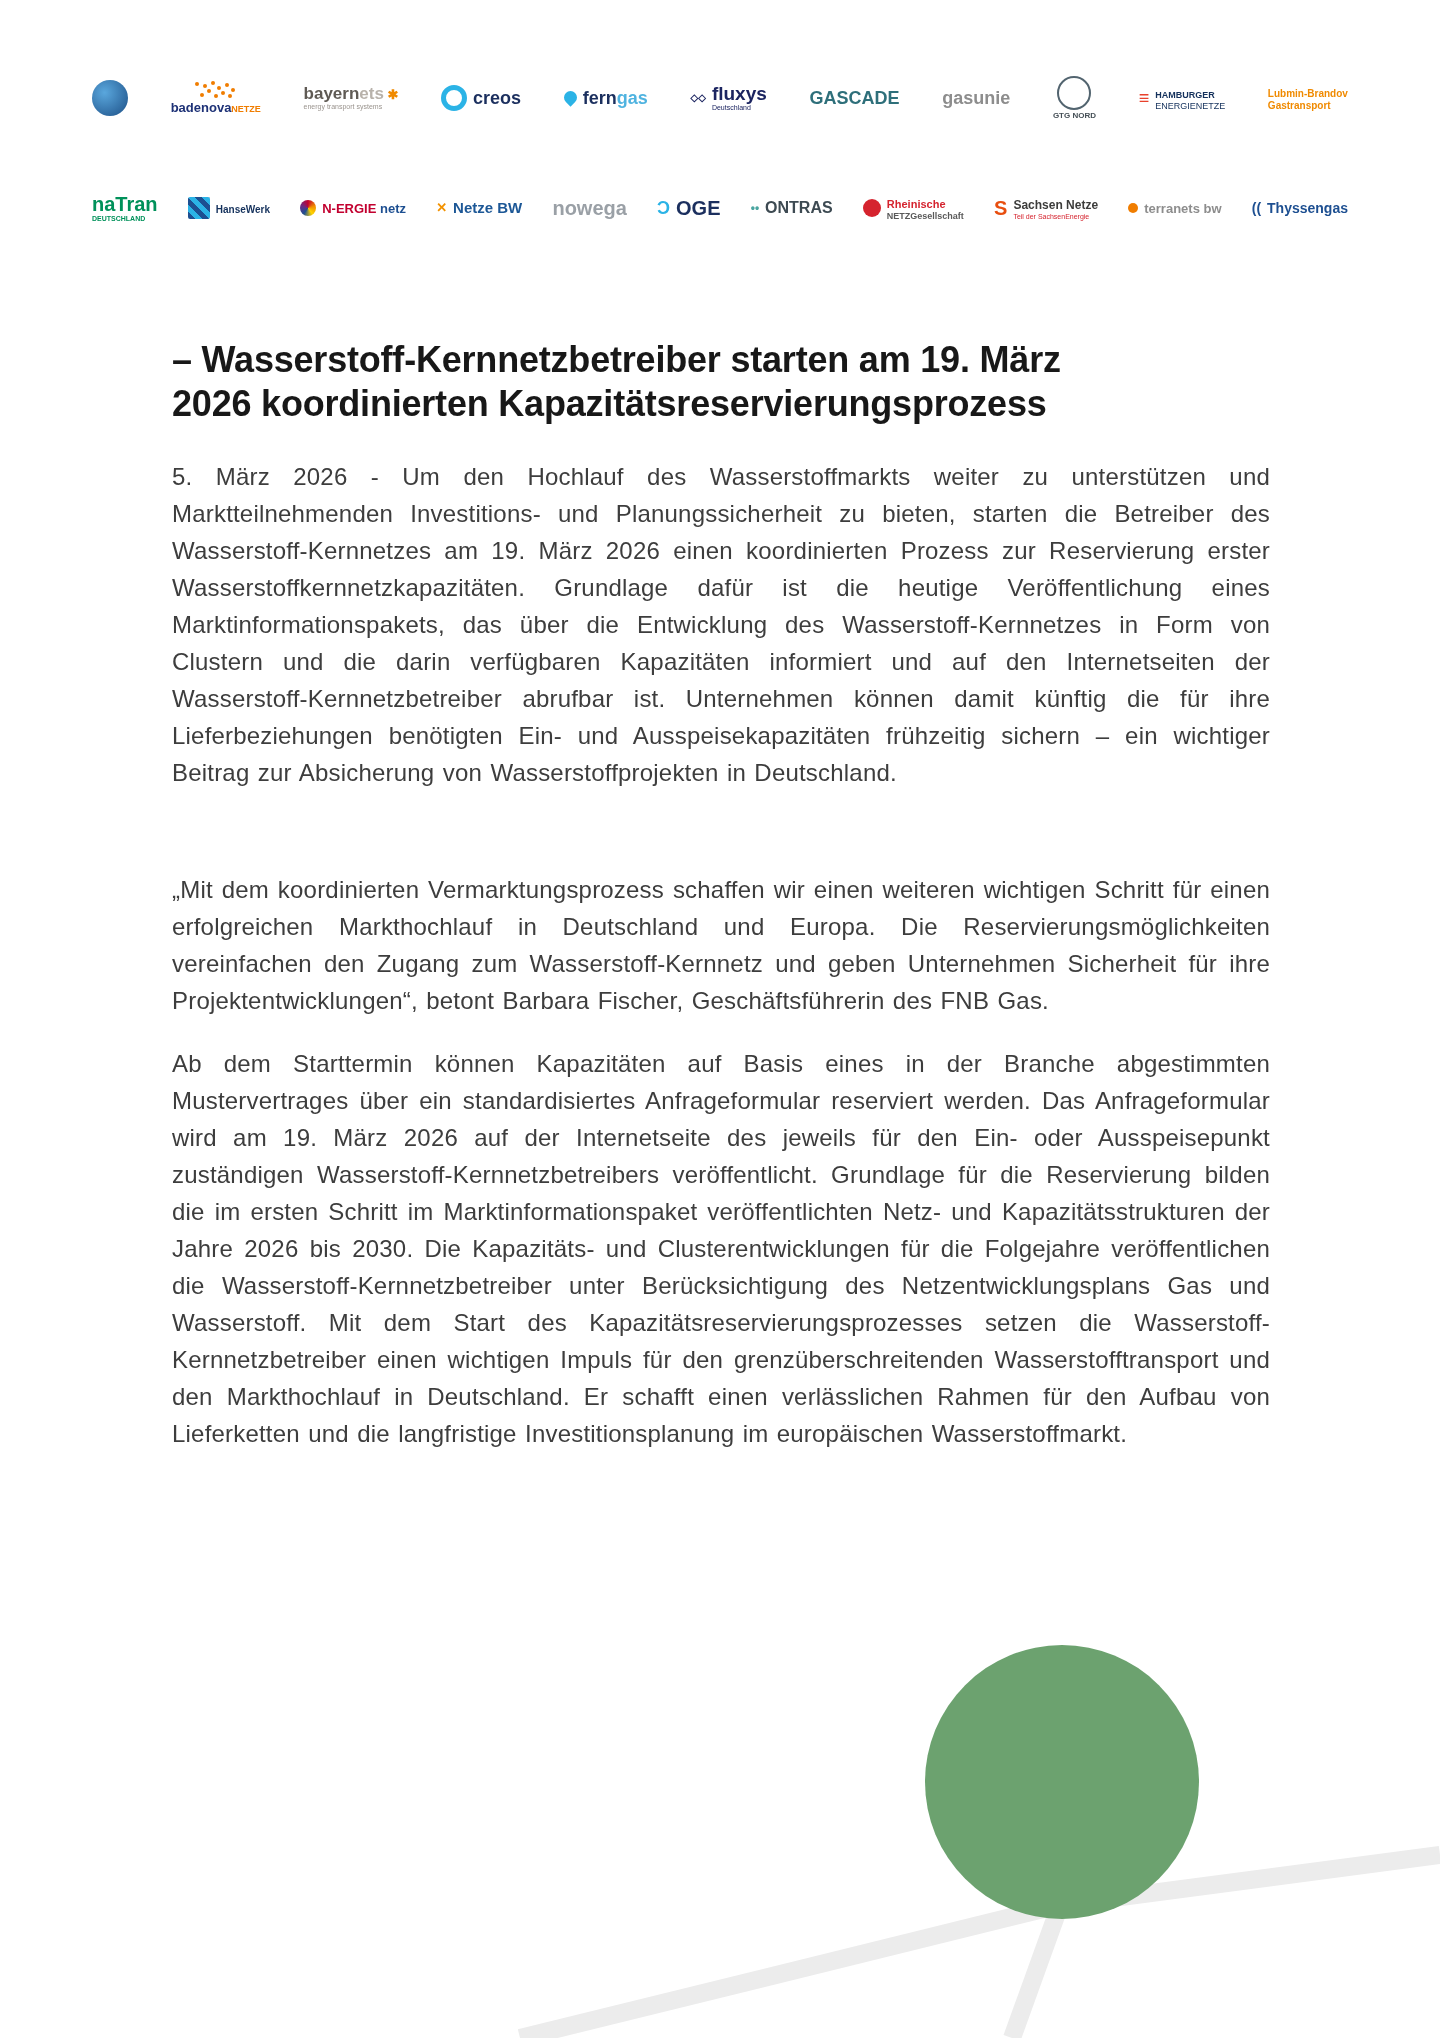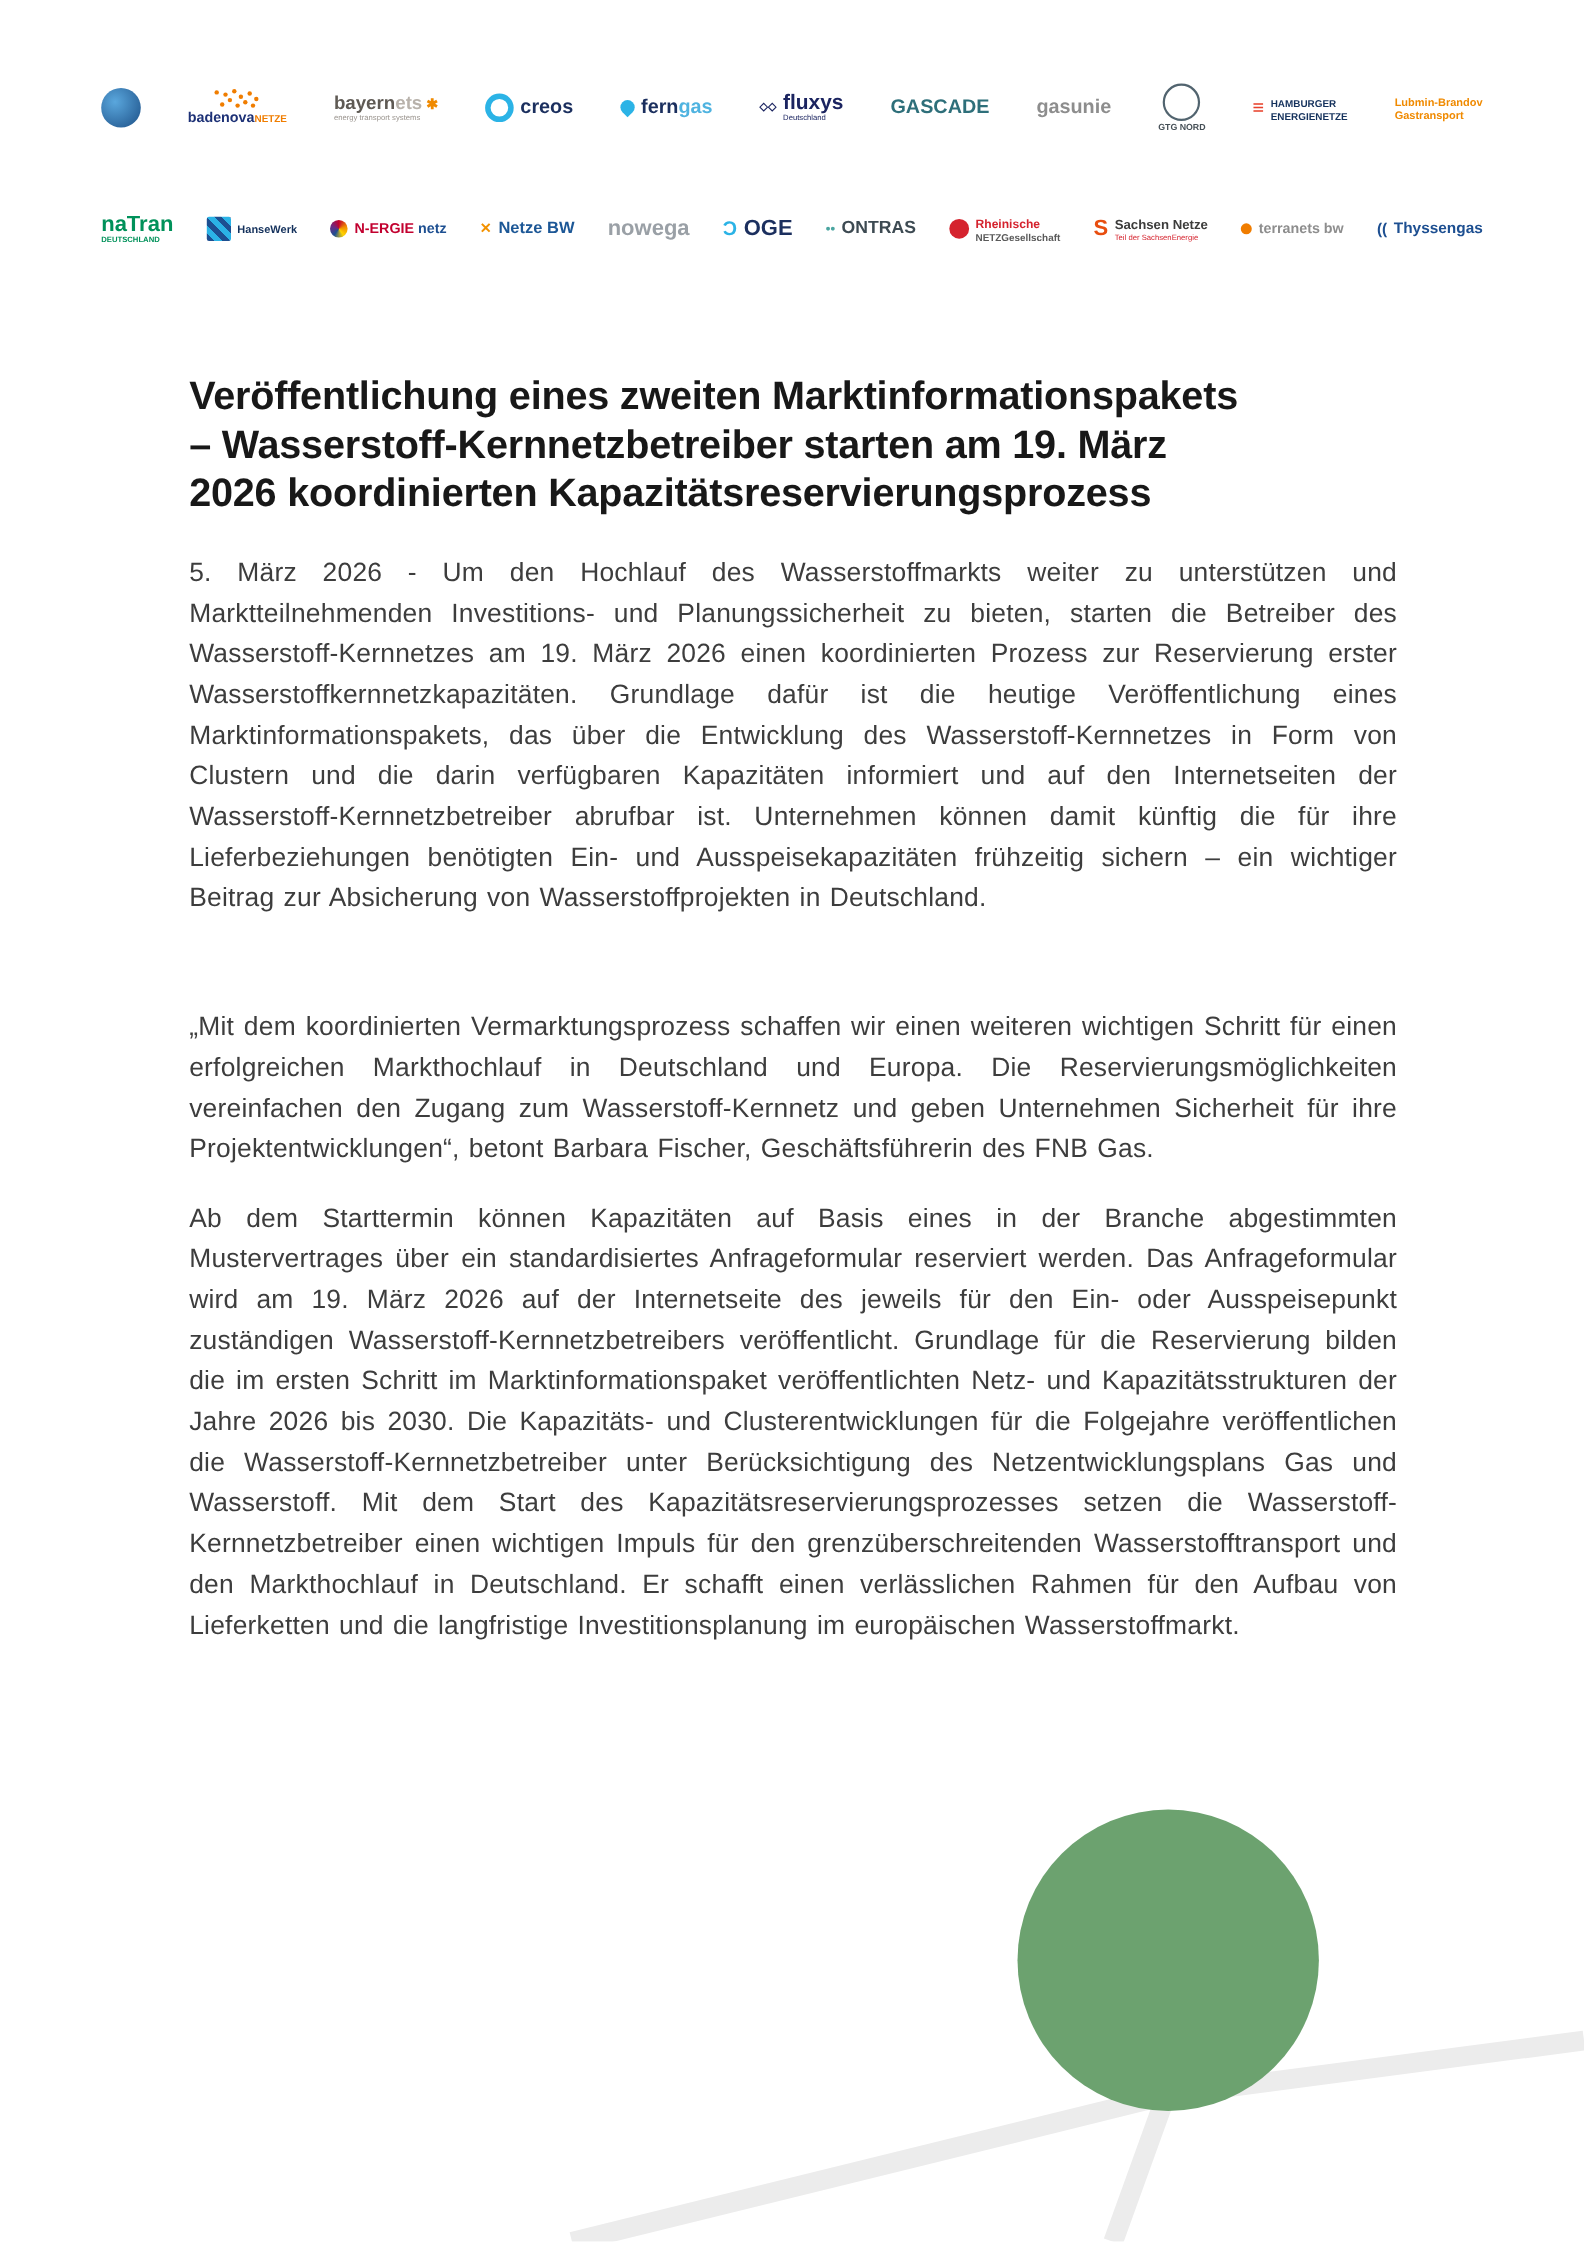--- a/index.html
+++ b/index.html
@@ -101,21 +101,21 @@
         <div class="logo stack">
           <span class="mark mk-ring" style="color: rgb(82, 100, 111); height: 34px; width: 34px; border-color: rgb(82, 100, 111); border-width: 2px;"></span>
           <div class="ltext">
             <div class="lsub" style="color: rgb(69, 79, 86); font-size: 8px; font-weight: bold;">GTG NORD</div>
           </div>
         </div>
         <div class="logo">
           <span class="mark mk-glyph" style="color: rgb(232, 65, 44); font-size: 18px;">≡</span>
           <div class="ltext">
             <div class="lparts"><span style="color: rgb(20, 49, 92); font-weight: bold; font-size: 9px; text-align: center;">HAMBURGER</span></div>
-            <div class="lsub" style="color: rgb(20, 49, 92); font-size: 9px; font-weight: bold;">ENERGIENETZE</div>
+            <div class="lsub" style="color: rgb(20, 49, 92); font-size: 9px; font-weight: normal;">ENERGIENETZE</div>
           </div>
         </div>
         <div class="logo">
           <div class="ltext">
             <div class="lparts"><span style="color: rgb(240, 138, 0); font-weight: bold; font-size: 10px;">Lubmin-Brandov</span></div>
             <div class="lsub" style="color: rgb(240, 138, 0); font-size: 10px; font-weight: bold;">Gastransport</div>
           </div>
         </div>
       </div>
     <div class="logo-row r2" id="logo-row-2">
@@ -184,21 +184,20 @@
           <span class="mark mk-glyph" style="color: rgb(29, 79, 145); font-size: 14px;">((</span>
           <div class="ltext">
             <div class="lparts"><span style="color: rgb(29, 79, 145); font-weight: bold; font-size: 14px;">Thyssengas</span></div>
           </div>
         </div>
       </div>
   </header>
 
   <main class="content">
     <h1 class="title">
-      <div>Veröffentlichung eines zweiten Marktinformationspakets</div>
       <div>– Wasserstoff-Kernnetzbetreiber starten am 19. März</div>
       <div>2026 koordinierten Kapazitätsreservierungsprozess</div>
     </h1>
     <p class="body p1">5. März 2026 - Um den Hochlauf des Wasserstoffmarkts weiter zu unterstützen und Marktteilnehmenden Investitions- und Planungssicherheit zu bieten, starten die Betreiber des Wasserstoff-Kernnetzes am 19. März 2026 einen koordinierten Prozess zur Reservierung erster Wasserstoffkernnetzkapazitäten. Grundlage dafür ist die heutige Veröffentlichung eines Marktinformationspakets, das über die Entwicklung des Wasserstoff-Kernnetzes in Form von Clustern und die darin verfügbaren Kapazitäten informiert und auf den Internetseiten der Wasserstoff-Kernnetzbetreiber abrufbar ist. Unternehmen können damit künftig die für ihre Lieferbeziehungen benötigten Ein- und Ausspeisekapazitäten frühzeitig sichern – ein wichtiger Beitrag zur Absicherung von Wasserstoffprojekten in Deutschland.</p>
     <p class="body p2">„Mit dem koordinierten Vermarktungsprozess schaffen wir einen weiteren wichtigen Schritt für einen erfolgreichen Markthochlauf in Deutschland und Europa. Die Reservierungsmöglichkeiten vereinfachen den Zugang zum Wasserstoff-Kernnetz und geben Unternehmen Sicherheit für ihre Projektentwicklungen“, betont Barbara Fischer, Geschäftsführerin des FNB Gas.</p>
     <p class="body p3">Ab dem Starttermin können Kapazitäten auf Basis eines in der Branche abgestimmten Mustervertrages über ein standardisiertes Anfrageformular reserviert werden. Das Anfrageformular wird am 19. März 2026 auf der Internetseite des jeweils für den Ein- oder Ausspeisepunkt zuständigen Wasserstoff-Kernnetzbetreibers veröffentlicht. Grundlage für die Reservierung bilden die im ersten Schritt im Marktinformationspaket veröffentlichten Netz- und Kapazitätsstrukturen der Jahre 2026 bis 2030. Die Kapazitäts- und Clusterentwicklungen für die Folgejahre veröffentlichen die Wasserstoff-Kernnetzbetreiber unter Berücksichtigung des Netzentwicklungsplans Gas und Wasserstoff. Mit dem Start des Kapazitätsreservierungsprozesses setzen die Wasserstoff-Kernnetzbetreiber einen wichtigen Impuls für den grenzüberschreitenden Wasserstofftransport und den Markthochlauf in Deutschland. Er schafft einen verlässlichen Rahmen für den Aufbau von Lieferketten und die langfristige Investitionsplanung im europäischen Wasserstoffmarkt.</p>
   </main>
 
 </div>
 

